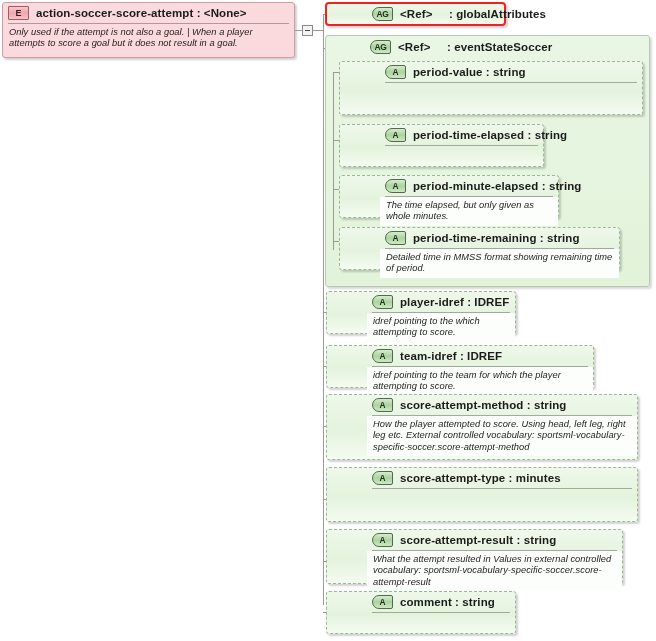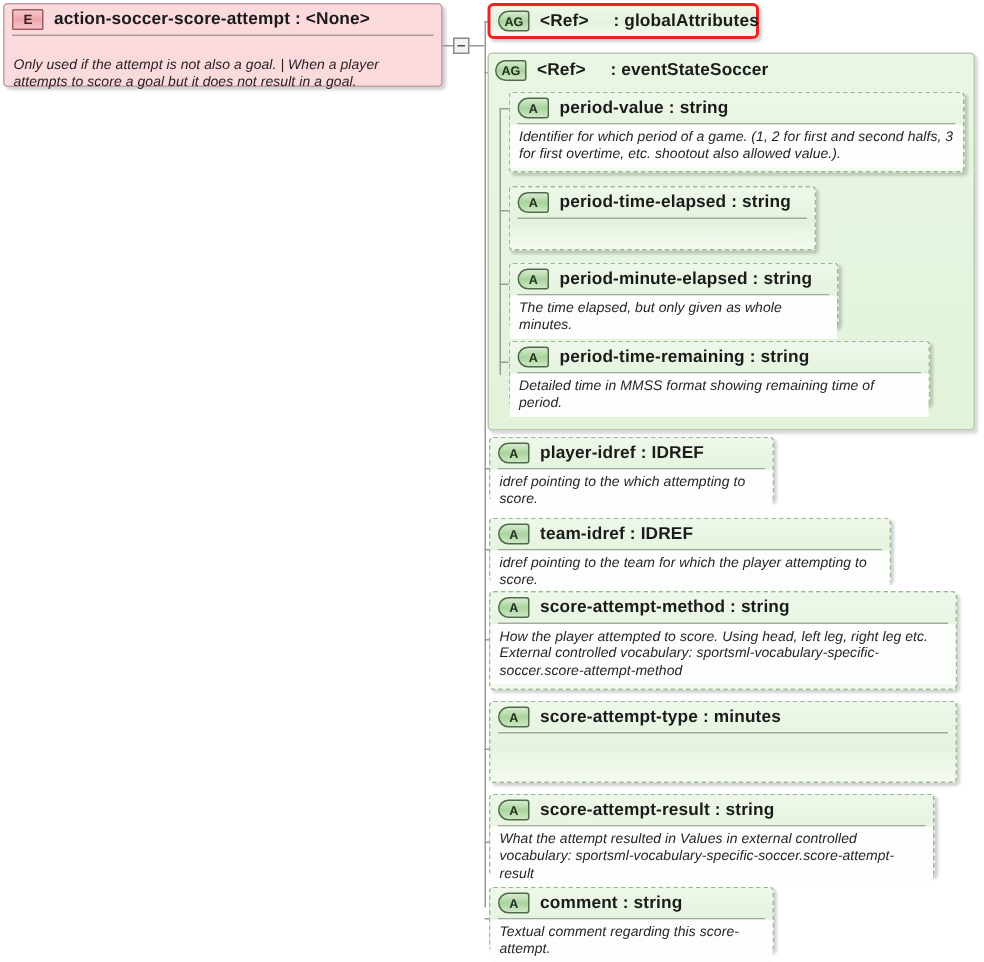--- a/index.html
+++ b/index.html
@@ -45,26 +45,27 @@
   .node .sep {
     height: 0; margin: 0 5px;
     border-top: 1px solid rgba(0,0,0,0.30);
   }
 
   
   .elem {
     background: #fadadd;
     border: 1px solid #c8a0a4;
   }
-  .elem .desc { color: #2a2020; margin-top: 11px; }
+  .elem .desc { color: #2a2020; }
 
   
   .ag, .attr {
     background: linear-gradient(to bottom, #eef8ea 0%, #e4f3dd 55%, #f4fbf1 100%);
     border: 1px dashed #9bb795;
+    padding-left: 40px;
   }
   .attr .desc, .ag .desc { background: #fbfefa; }
 
   
   .hl { border: 2px solid #ee2222 !important; border-radius: 4px; }
 
   
   .group {
     position: absolute;
     background: linear-gradient(to bottom, #e9f6e3 0%, #e2f3da 100%);
@@ -177,21 +178,20 @@
   <div class="line hline" style="left:333px; top:241px; width:9px;"></div>
 
   <div class="node attr" style="left:339px; top:61px; width:304px; height:54px;">
     <div class="title">
       <span class="ico">
         <span class="box">A</span>
       </span>
       <span class="label">period-value : string</span>
     </div>
     <div class="sep"></div>
-    <div class="desc">Identifier for which period of a game. (1, 2 for first and second halfs, 3 for first overtime, etc. shootout also allowed value.).</div>
   </div>
 
   <div class="node attr" style="left:339px; top:124px; width:205px; height:43px;">
     <div class="title">
       <span class="ico">
         <span class="box">A</span>
       </span>
       <span class="label">period-time-elapsed : string</span>
     </div>
     <div class="sep"></div>
@@ -274,16 +274,15 @@
   </div>
 
   <div class="node attr" style="left:326px; top:591px; width:190px; height:43px;">
     <div class="title">
       <span class="ico">
         <span class="box">A</span>
       </span>
       <span class="label">comment : string</span>
     </div>
     <div class="sep"></div>
-    <div class="desc">Textual comment regarding this score-attempt.</div>
   </div>
 
 </div>
 
 </body></html>

